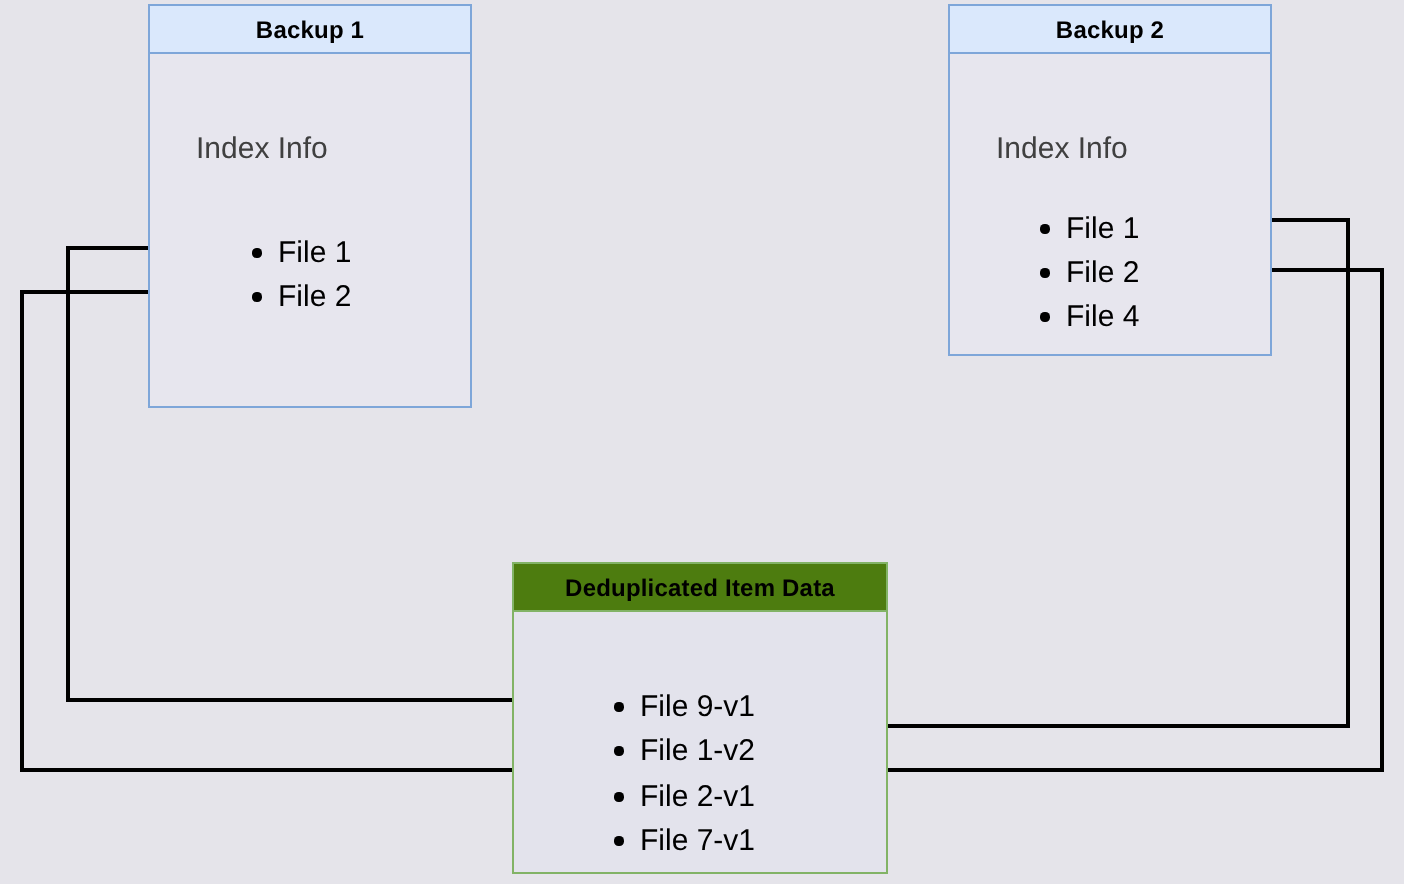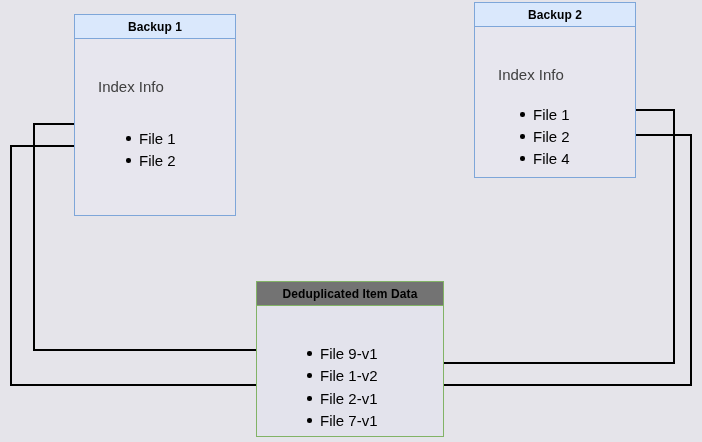--- a/index.html
+++ b/index.html
@@ -57,21 +57,21 @@
   .box.blue .box-header {
     background: #dae8fc;
     border-bottom-color: #7ea6d9;
   }
   
   .box.green {
     border-color: #82b366;
     background: #e3e3ec;
   }
   .box.green .box-header {
-    background: #737373;
+    background: #4d7c0f;
     border-bottom-color: #82b366;
   }
 
   
   .label {
     position: absolute;
     font-size: 15px;
     color: #404040;
     white-space: nowrap;
     line-height: 1;
@@ -146,21 +146,21 @@
       <path d="M 600 110 L 674 110 L 674 363 L 401 363"></path>
       <polygon points="401,357.5 389,363 401,368.5"></polygon>
     </g>
 
     <g>
       <path d="M 600 135 L 691 135 L 691 385 L 407 385"></path>
       <polygon points="407,379.5 395,385 407,390.5"></polygon>
     </g>
   </svg>
 
-  <div class="box blue" style="left:74px; top:2px; width:162px; height:202px;margin-top:12px;">
+  <div class="box blue" style="left:74px; top:2px; width:162px; height:202px;">
     <div class="box-header">Backup 1</div>
     <div class="box-body">
       <div class="label" style="left:23px; top:40px;">Index Info</div>
       <ul class="bullets" style="left:50px; top:92px;">
         <li>File 1</li>
         <li style="margin-top:7px;">File 2</li>
       </ul>
     </div>
   </div>
 

